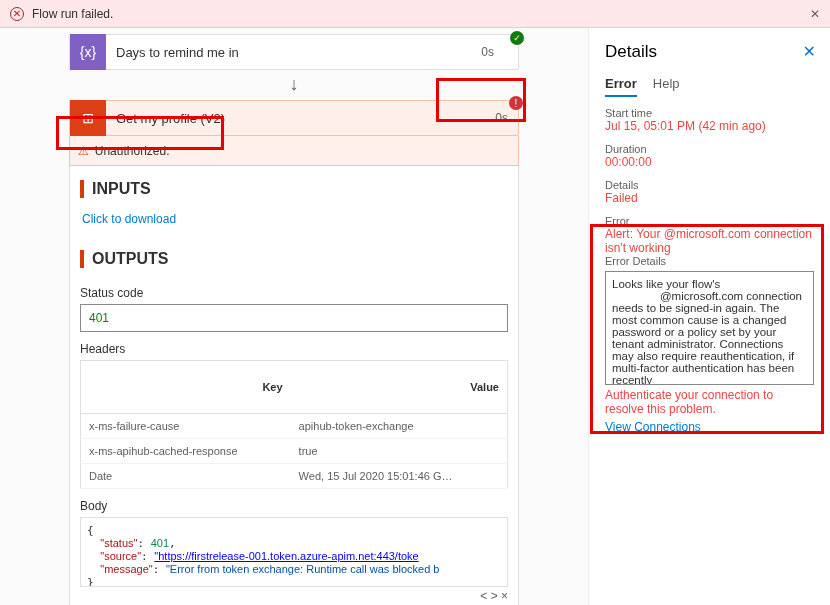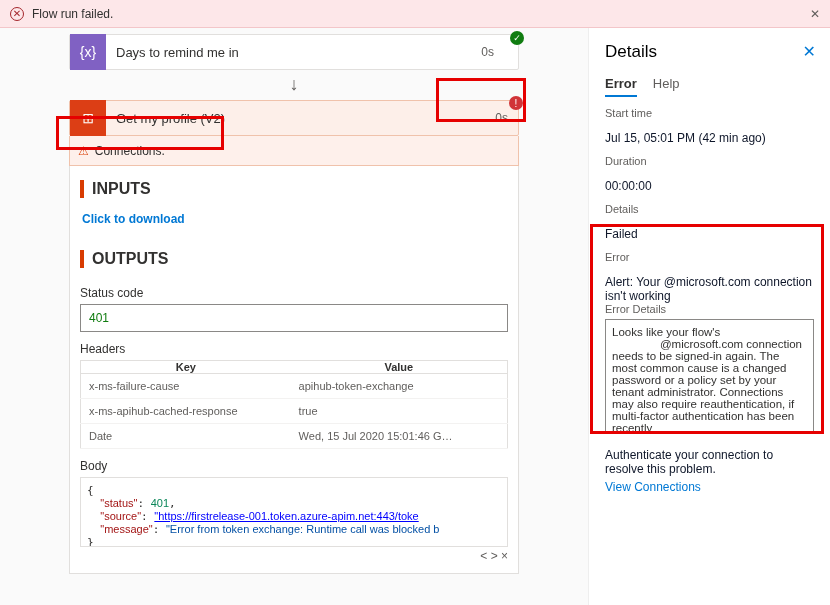--- a/index.html
+++ b/index.html
@@ -31,45 +31,45 @@
 .warn-tri { color: #d83b01; margin-right: 6px; }
 
 .box-red { border: 3px solid #e60000; position: absolute; pointer-events: none; }
 .red1 { left: 436px; top: 78px; width: 90px; height: 44px; }
 .red2 { left: 56px; top: 116px; width: 168px; height: 34px; }
 .red3 { left: 590px; top: 224px; width: 234px; height: 210px; }
 
 .sections { border: 1px solid #e1dfdd; border-top: none; background: #fff; padding: 0 10px 10px; overflow-y: auto; max-height: 440px; }
 .sec-hdr { display: flex; align-items: center; height: 34px; font-weight: 600; font-size: 16px; margin-top: 6px; }
 .sec-hdr .bar { width: 4px; height: 18px; background: #d83b01; margin-right: 8px; }
-.dl-link { color: #0078d4; font-size: 12px; cursor: pointer; padding: 6px 2px 10px; display: block; font-weight: bold; }
+.dl-link { color: #0078d4; font-size: 12px; cursor: pointer; padding: 6px 2px 10px; display: block; }
 
 .field-label { font-size: 12px; margin: 10px 0 4px; }
 .input-ro { width: 100%; border: 1px solid #8a8886; padding: 6px 8px; font-size: 12px; color: #107c10; background: #fff; }
 
 table.hdrs { width: 100%; border: 1px solid #e1dfdd; border-collapse: collapse; font-size: 11px; margin-top: 4px; }
-table.hdrs th { text-align: center; font-weight: 600; padding: 0 8px; color: #323130; border-bottom: 1px solid #e1dfdd; }
+table.hdrs th { text-align: right; font-weight: 600; padding: 20px 8px; color: #323130; border-bottom: 1px solid #e1dfdd; }
 table.hdrs td { padding: 6px 8px; color: #605e5c; border-bottom: 1px solid #f3f2f1; }
 
 .body-box { border: 1px solid #e1dfdd; padding: 6px; font-family: Consolas, monospace; font-size: 11px; overflow: auto; white-space: pre; height: 70px; margin-top: 4px; }
 .k-status { color: #a31515; }
 .k-num { color: #098658; }
 .k-src { color: #0000ff; text-decoration: underline; }
 .k-msg { color: #0451a5; }
 .body-nav { text-align: right; font-size: 12px; color: #605e5c; padding-top: 2px; }
 
 .details h2 { font-size: 17px; font-weight: 400; color: #000000; }
 .details .close { position: absolute; right: 14px; top: 14px; color: #0078d4; font-size: 16px; cursor: pointer; }
 .tabs { display: flex; gap: 16px; margin: 14px 0 10px; font-size: 13px; }
 .tab { cursor: pointer; padding-bottom: 4px; }
 .tab.active { border-bottom: 2px solid #0078d4; font-weight: 600; color: #323130; }
 .tab.inactive { color: #605e5c; }
 
 .kv-lbl { font-size: 11px; color: #605e5c; margin-top: 10px; }
-.kv-val { font-size: 12px; color: #0f172a; margin-top: 12px; }
+.kv-val { font-size: 12px; color: #ef4444; margin-top: 0; }
 
 .err-details-box { width: 100%; height: 114px; border: 1px solid #8a8886; padding: 6px; font-size: 11.5px; color: #323130; resize: none; background: #fff; overflow-y: scroll; margin-top: 4px; font-family: "Segoe UI", Arial, sans-serif; }
 .view-conn { color: #0078d4; font-size: 12px; cursor: pointer; margin-top: 4px; display: inline-block; }
 </style>
 </head>
 <body>
 
 <div class="alert-bar">
   <span class="alert-icon">✕</span>
   <span>Flow run failed.</span>
@@ -92,21 +92,21 @@
 
     <div class="step-card error-card">
       <div class="step-hdr">
         <div class="step-icon orange">⊞</div>
         <div class="step-title">Get my profile (V2)</div>
         <div class="step-time">0s</div>
         <span class="badge-err">!</span>
       </div>
       <div class="unauth-bar">
         <span class="warn-tri">⚠</span>
-        <span>Connections.</span>
+        <span>Unauthorized.</span>
       </div>
 
       <div class="sections">
         <div class="sec-hdr">
             <span class="bar"></span>
             <span>INPUTS</span>
           </div>
         <a class="dl-link">Click to download</a>
 
         <div class="sec-hdr">

